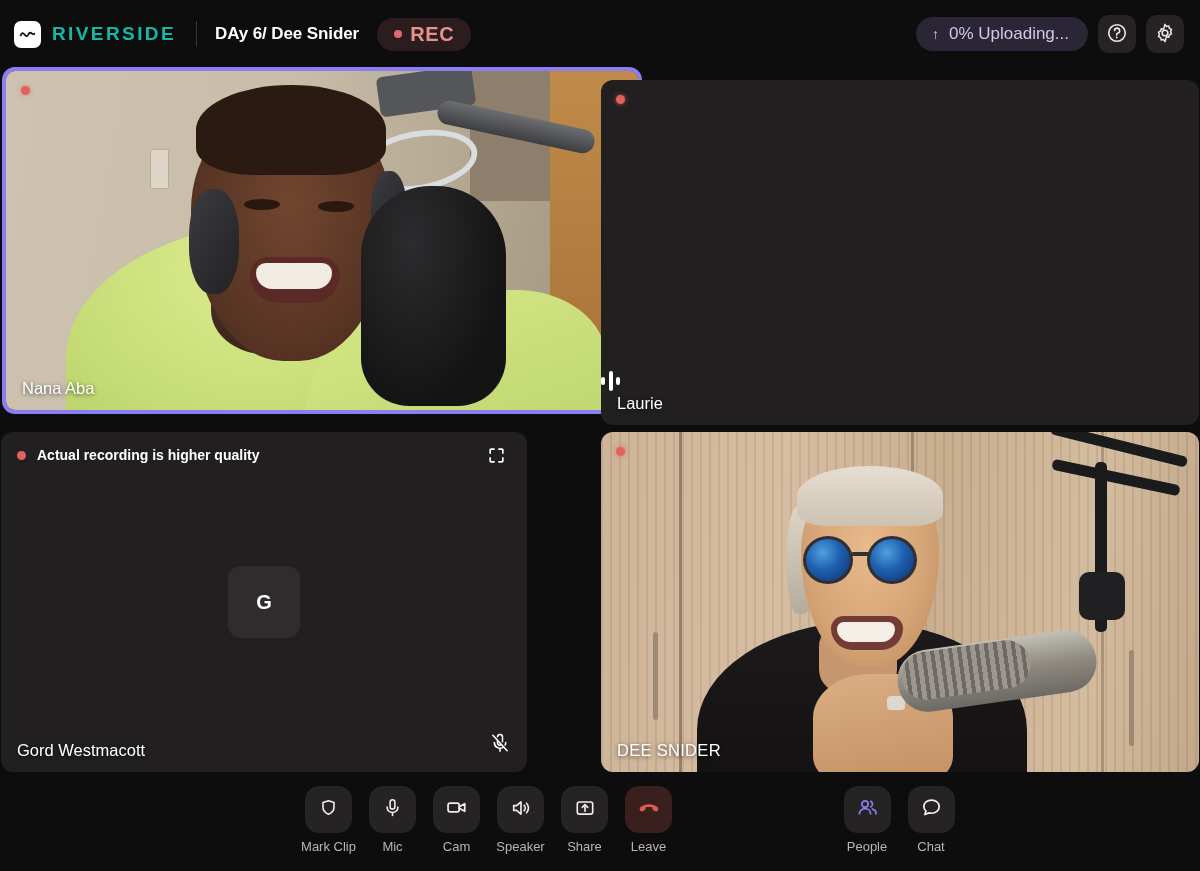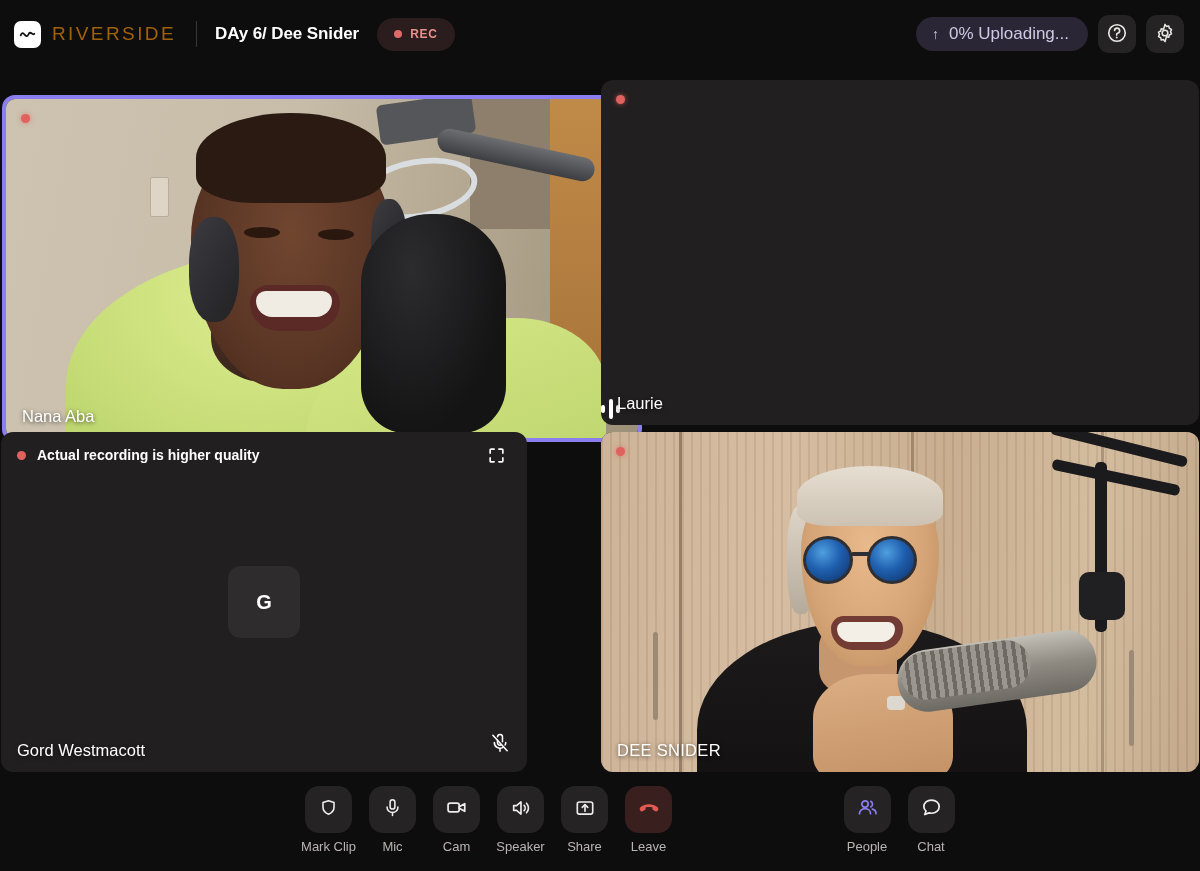--- a/index.html
+++ b/index.html
@@ -18,40 +18,40 @@
     background: #0e0d0e;
     position: relative;
   }
   .brand { display: flex; align-items: center; gap: 11px; }
   .logo-box {
     width: 27px; height: 27px; border-radius: 7px;
     background: #ffffff;
     display: flex; align-items: center; justify-content: center;
   }
   .brand-name {
-    color: #a16207; font-size: 19px; font-weight: normal;
+    color: #14b8a6; font-size: 19px; font-weight: bold;
     letter-spacing: 2.4px;
   }
   .vdivider {
     width: 1px; height: 26px; background: #3a3738; margin: 0 18px 0 20px;
   }
   .session-title {
     color: #ffffff; font-size: 17px; font-weight: bold;
     letter-spacing: -0.1px;
   }
   .rec-badge {
     margin-left: 18px;
     height: 33px; border-radius: 17px;
     background: #2b1c1d;
     display: flex; align-items: center; gap: 8px;
     padding: 0 17px;
   }
   .rec-dot { width: 8px; height: 8px; border-radius: 50%; background: #e06a6a; }
   .rec-label {
-    color: #e8908e; font-size: 12px; font-weight: bold; letter-spacing: 0.7px;
+    color: #e8908e; font-size: 20px; font-weight: bold; letter-spacing: 0.7px;
   }
   .topbar-right {
     margin-left: auto; display: flex; align-items: center; gap: 10px;
   }
   .upload-pill {
     height: 34px; border-radius: 17px;
     background: #2a2635;
     display: flex; align-items: center; gap: 10px;
     padding: 0 19px 0 16px;
   }
@@ -69,21 +69,21 @@
     position: absolute; top: 68px; left: 0;
     width: 1200px; height: 712px;
     padding: 5px;
   }
   .tile {
     position: absolute;
     border-radius: 12px;
     overflow: hidden;
     background: #221f20;
   }
-  .tile-nana   { left: 3px;   top: 28px;  width: 638px; height: 345px; }
+  .tile-nana   { left: 3px;   top: 0;  width: 638px; height: 345px; }
   .tile-laurie { left: 601px; top: 12px;  width: 598px; height: 345px; }
   .tile-gord   { left: 1px;   top: 364px; width: 526px; height: 340px; }
   .tile-dee    { left: 601px; top: 364px; width: 598px; height: 340px; }
 
   .tile-active {
     border: 3px solid #8b7ef0;
     box-shadow: 0 0 0 1px #8b7ef0;
   }
 
   .rec-dot-tile {

